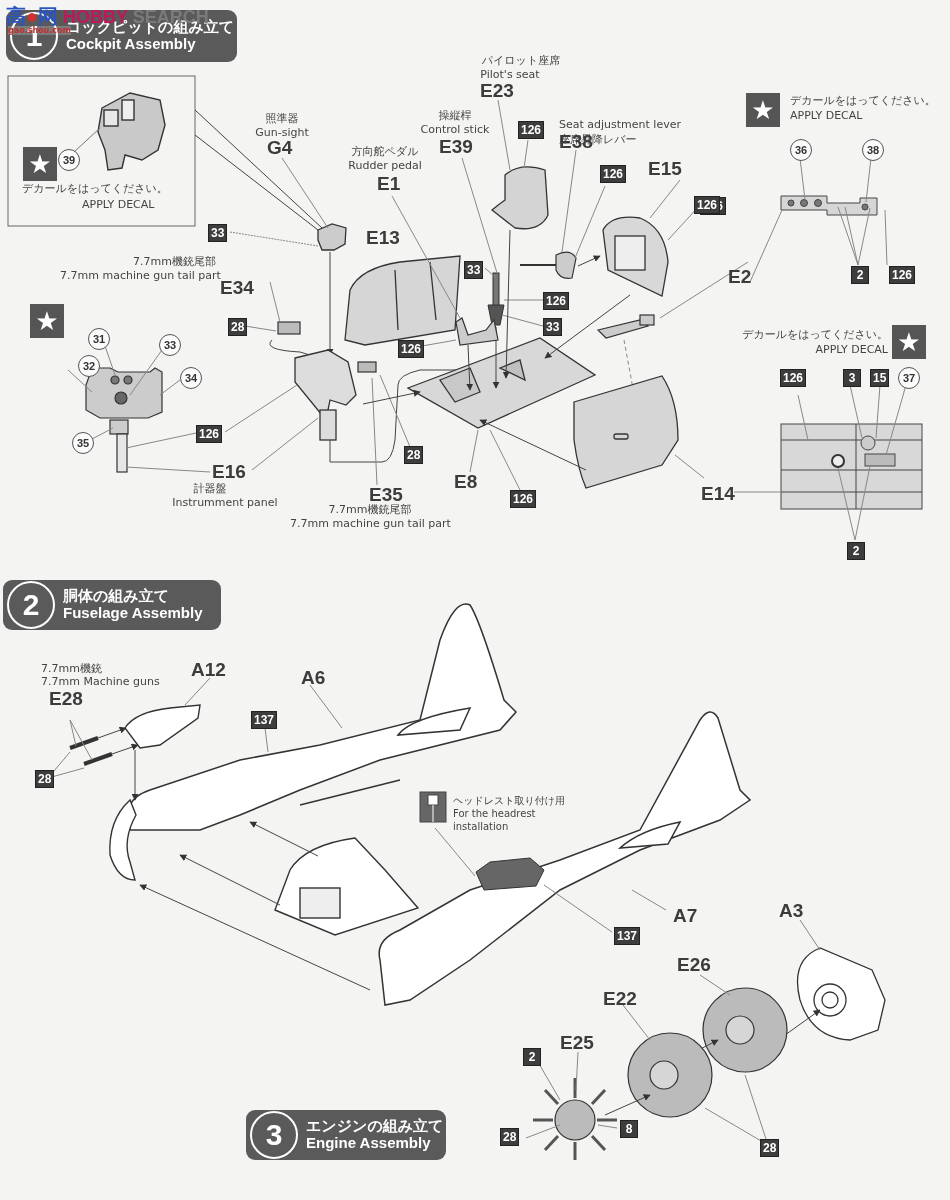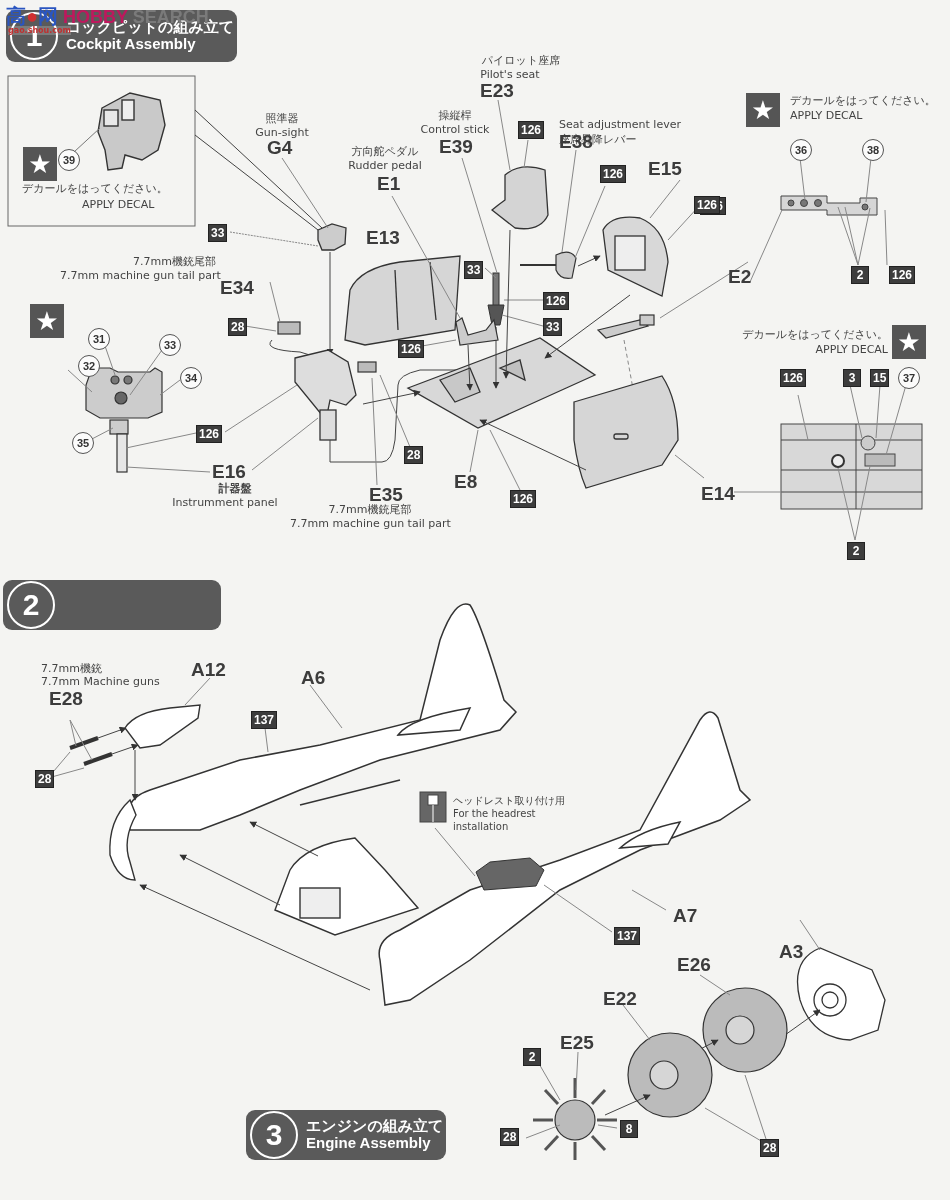--- a/index.html
+++ b/index.html
@@ -295,20 +295,24 @@
 
 <div class="step-header" style="left:6px; top:10px; width:231px; height:52px;">
   <div class="step-num">1</div>
   <div class="step-titles">
     <span class="step-jp">コックピットの組み立て</span>
     <span class="step-en">Cockpit Assembly</span>
   </div>
 </div>
 <div class="step-header" style="left:3px; top:580px; width:218px; height:50px;">
   <div class="step-num">2</div>
+  <div class="step-titles">
+    <span class="step-jp">胴体の組み立て</span>
+    <span class="step-en">Fuselage Assembly</span>
+  </div>
 </div>
 <div class="step-header" style="left:246px; top:1110px; width:200px; height:50px;">
   <div class="step-num">3</div>
   <div class="step-titles">
     <span class="step-jp">エンジンの組み立て</span>
     <span class="step-en">Engine Assembly</span>
   </div>
 </div>
 
 <div class="star-box" style="left:23px; top:147px;">★</div>
@@ -356,21 +360,21 @@
 
 <div class="star-box" style="left:30px; top:304px;">★</div>
 <div class="decal" style="left:88px; top:328px;">31</div>
 <div class="decal" style="left:48px; top:355px;margin-left:30px;">32</div>
 <div class="decal" style="left:159px; top:334px;">33</div>
 <div class="decal" style="left:180px; top:367px;">34</div>
 <div class="decal" style="left:72px; top:432px;">35</div>
 <div class="paint" style="left:196px; top:425px;">126</div>
 
 <div class="part" style="left:212px; top:462px;">E16</div>
-<div class="cap" style="left:200px; top:482px; width:70px;font-weight:bold;">計器盤</div>
+<div class="cap" style="left:175px; top:482px; width:70px;">計器盤</div>
 <div class="cap" style="left:170px; top:496px; width:110px;">Instrumment panel</div>
 
 <div class="paint" style="left:404px; top:446px;">28</div>
 <div class="part" style="left:369px; top:485px;">E35</div>
 <div class="cap" style="left:320px; top:503px; width:100px;">7.7mm機銃尾部</div>
 <div class="cap" style="left:290px; top:517px; width:160px;">7.7mm machine gun tail part</div>
 
 <div class="part" style="left:454px; top:472px;">E8</div>
 <div class="paint" style="left:510px; top:490px;">126</div>
 
@@ -403,20 +407,20 @@
 <div class="part" style="left:191px; top:660px;">A12</div>
 <div class="part" style="left:301px; top:668px;">A6</div>
 <div class="paint" style="left:251px; top:711px;">137</div>
 
 <div class="cap left" style="left:453px; top:795px; font-size:10px;">ヘッドレスト取り付け用</div>
 <div class="cap left" style="left:453px; top:808px; width:90px; white-space:normal; font-size:10px;">For the headrest installation</div>
 
 <div class="part" style="left:673px; top:906px;">A7</div>
 <div class="paint" style="left:614px; top:927px;">137</div>
 
-<div class="part" style="left:779px; top:942px;text-align:right;">A3</div>
+<div class="part" style="left:779px; top:901px;text-align:right;">A3</div>
 <div class="part" style="left:677px; top:955px;">E26</div>
 <div class="part" style="left:603px; top:989px;">E22</div>
 <div class="part" style="left:560px; top:1033px;">E25</div>
 <div class="paint" style="left:523px; top:1048px;">2</div>
 <div class="paint" style="left:500px; top:1128px;">28</div>
 <div class="paint" style="left:620px; top:1120px;">8</div>
 <div class="paint" style="left:760px; top:1139px;">28</div>
 
 </body></html>

